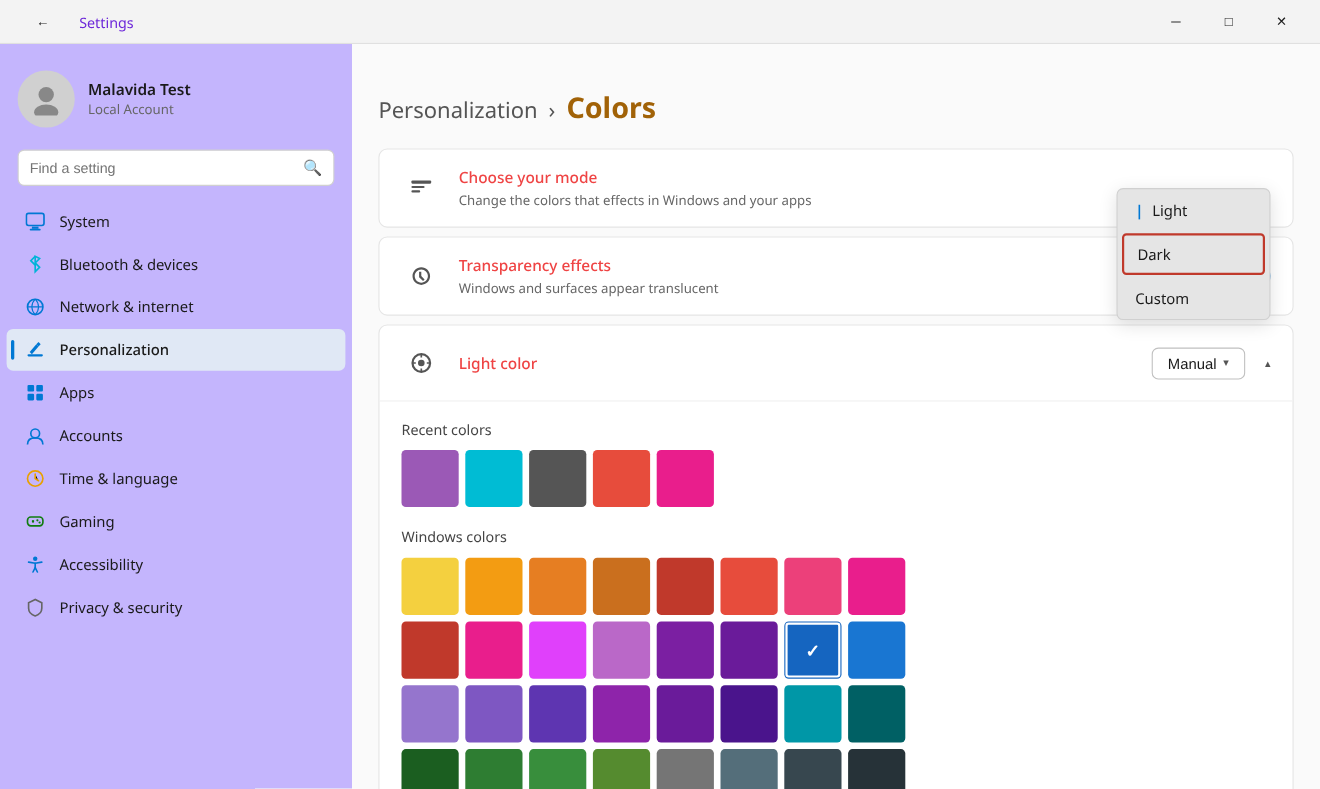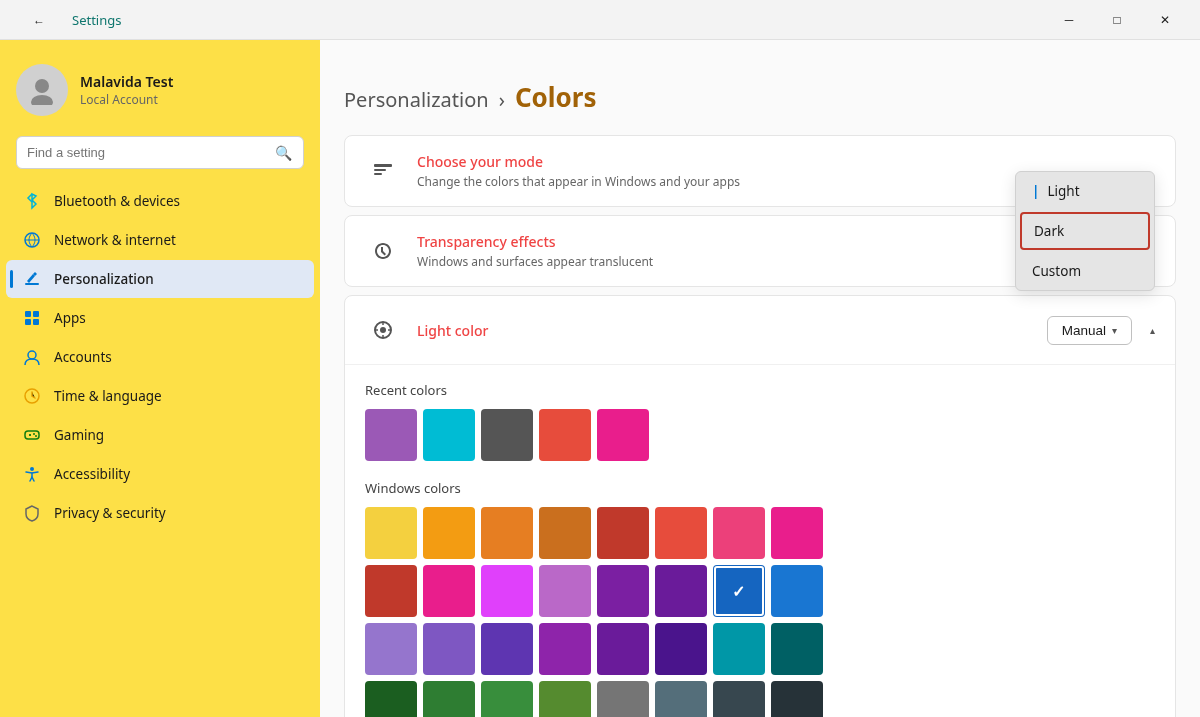--- a/index.html
+++ b/index.html
@@ -23,21 +23,21 @@
       padding: 0 12px 0 16px;
       border-bottom: 1px solid #e0e0e0;
     }
     .titlebar-left {
       display: flex;
       align-items: center;
       gap: 10px;
     }
     .titlebar-title {
       font-size: 13px;
-      color: #0f766e;
+      color: #6d28d9;
     }
     .titlebar-controls {
       display: flex;
       align-items: center;
       gap: 2px;
     }
     .titlebar-btn {
       width: 46px;
       height: 32px;
       display: flex;
@@ -54,21 +54,21 @@
     
     .app-body {
       display: flex;
       flex: 1;
       overflow: hidden;
     }
 
     
     .sidebar {
       width: 320px;
-      background: #fde047;
+      background: #c4b5fd;
       display: flex;
       flex-direction: column;
       padding: 12px 0;
       overflow-y: auto;
       flex-shrink: 0;
     }
 
     
     .user-profile {
       display: flex;
@@ -401,20 +401,30 @@
     </div>
 
     <div class="search-box">
       <input class="search-input" type="text" placeholder="Find a setting" style="">
       <span class="search-icon-unicode">🔍</span>
     </div>
 
     <div id="nav-list">
         <div class="nav-item">
           <span class="nav-icon">
+            <svg width="18" height="18" viewBox="0 0 18 18" fill="none">
+              <rect x="1" y="2" width="16" height="11" rx="2" stroke="#0078d4" stroke-width="1.5" fill="none"></rect>
+              <rect x="6" y="14" width="6" height="2" fill="#0078d4"></rect>
+              <rect x="4" y="16" width="10" height="1.5" rx="0.75" fill="#0078d4"></rect>
+            </svg>
+          </span>
+          <span>System</span>
+        </div>
+        <div class="nav-item">
+          <span class="nav-icon">
             <svg width="18" height="18" viewBox="0 0 18 18">
               <path d="M9 2v14l4-4-4-4 4-4z" stroke="#00b4d8" stroke-width="1.5" fill="none"></path>
               <path d="M9 2l-4 4 4 4" stroke="#00b4d8" stroke-width="1.5" fill="none"></path>
             </svg>
           </span>
           <span>Bluetooth &amp; devices</span>
         </div>
         <div class="nav-item">
           <span class="nav-icon">
             <svg width="18" height="18" viewBox="0 0 18 18">
@@ -511,21 +521,21 @@
       <div class="setting-row">
         <div class="setting-icon-box">
           <svg width="24" height="24" viewBox="0 0 24 24" fill="none">
             <rect x="3" y="5" width="18" height="3" rx="1" fill="#555"></rect>
             <rect x="3" y="10" width="12" height="2" rx="1" fill="#555"></rect>
             <rect x="3" y="14" width="8" height="2" rx="1" fill="#555"></rect>
           </svg>
         </div>
         <div class="setting-text">
           <div class="setting-label">Choose your mode</div>
-          <div class="setting-desc">Change the colors that appear in Windows and your apps</div>
+          <div class="setting-desc">Change the colors that effects in Windows and your apps</div>
         </div>
         <div class="setting-control mode-dropdown">
           <div class="mode-dropdown-list">
             <div class="mode-option light-indicator">Light</div>
             <div class="mode-option selected" style="border: 2px solid #c0392b;">Dark</div>
             <div class="mode-option">Custom</div>
           </div>
         </div>
       </div>
     </div>

